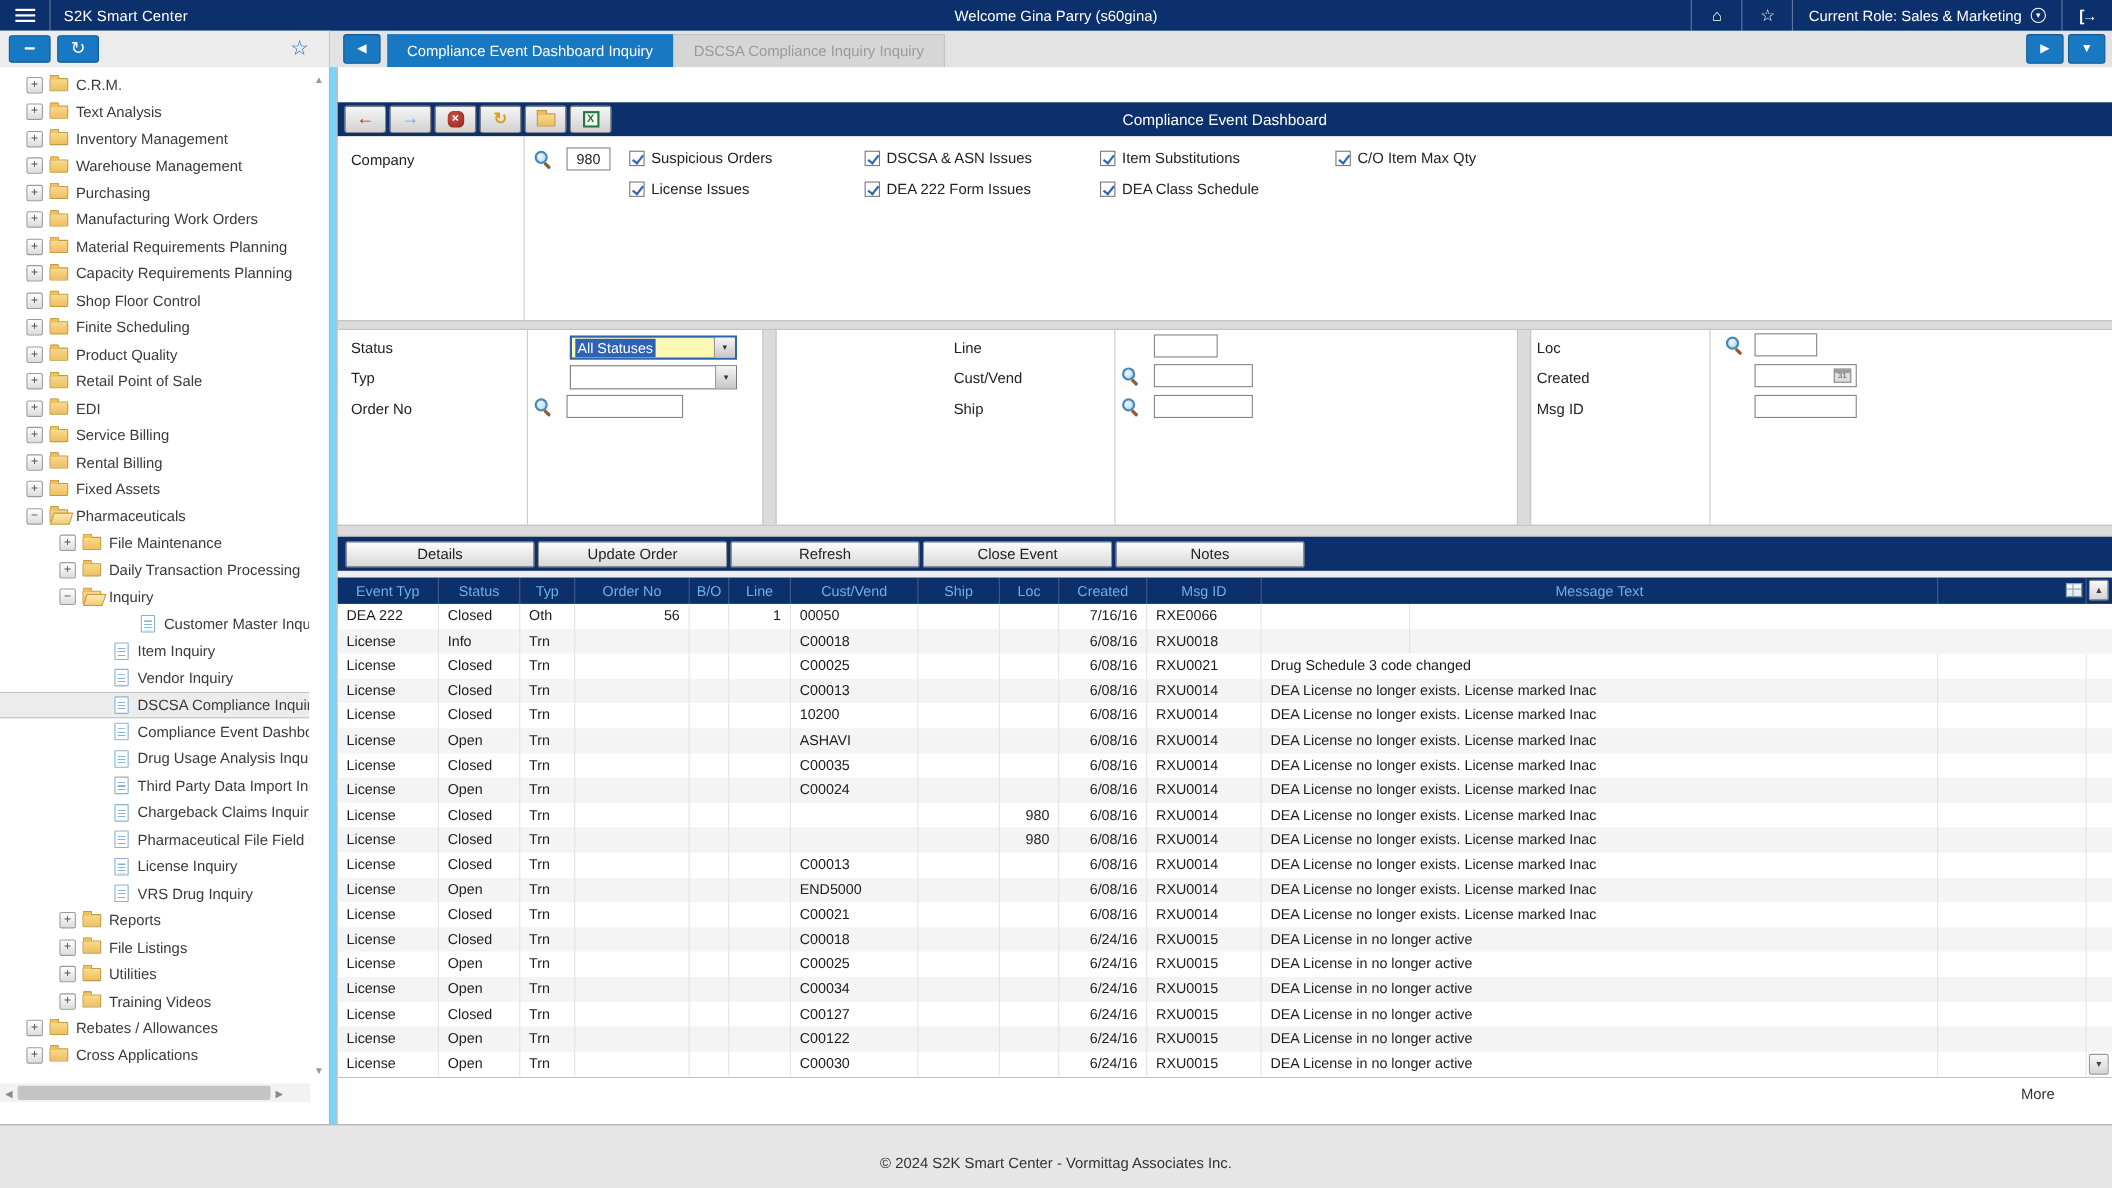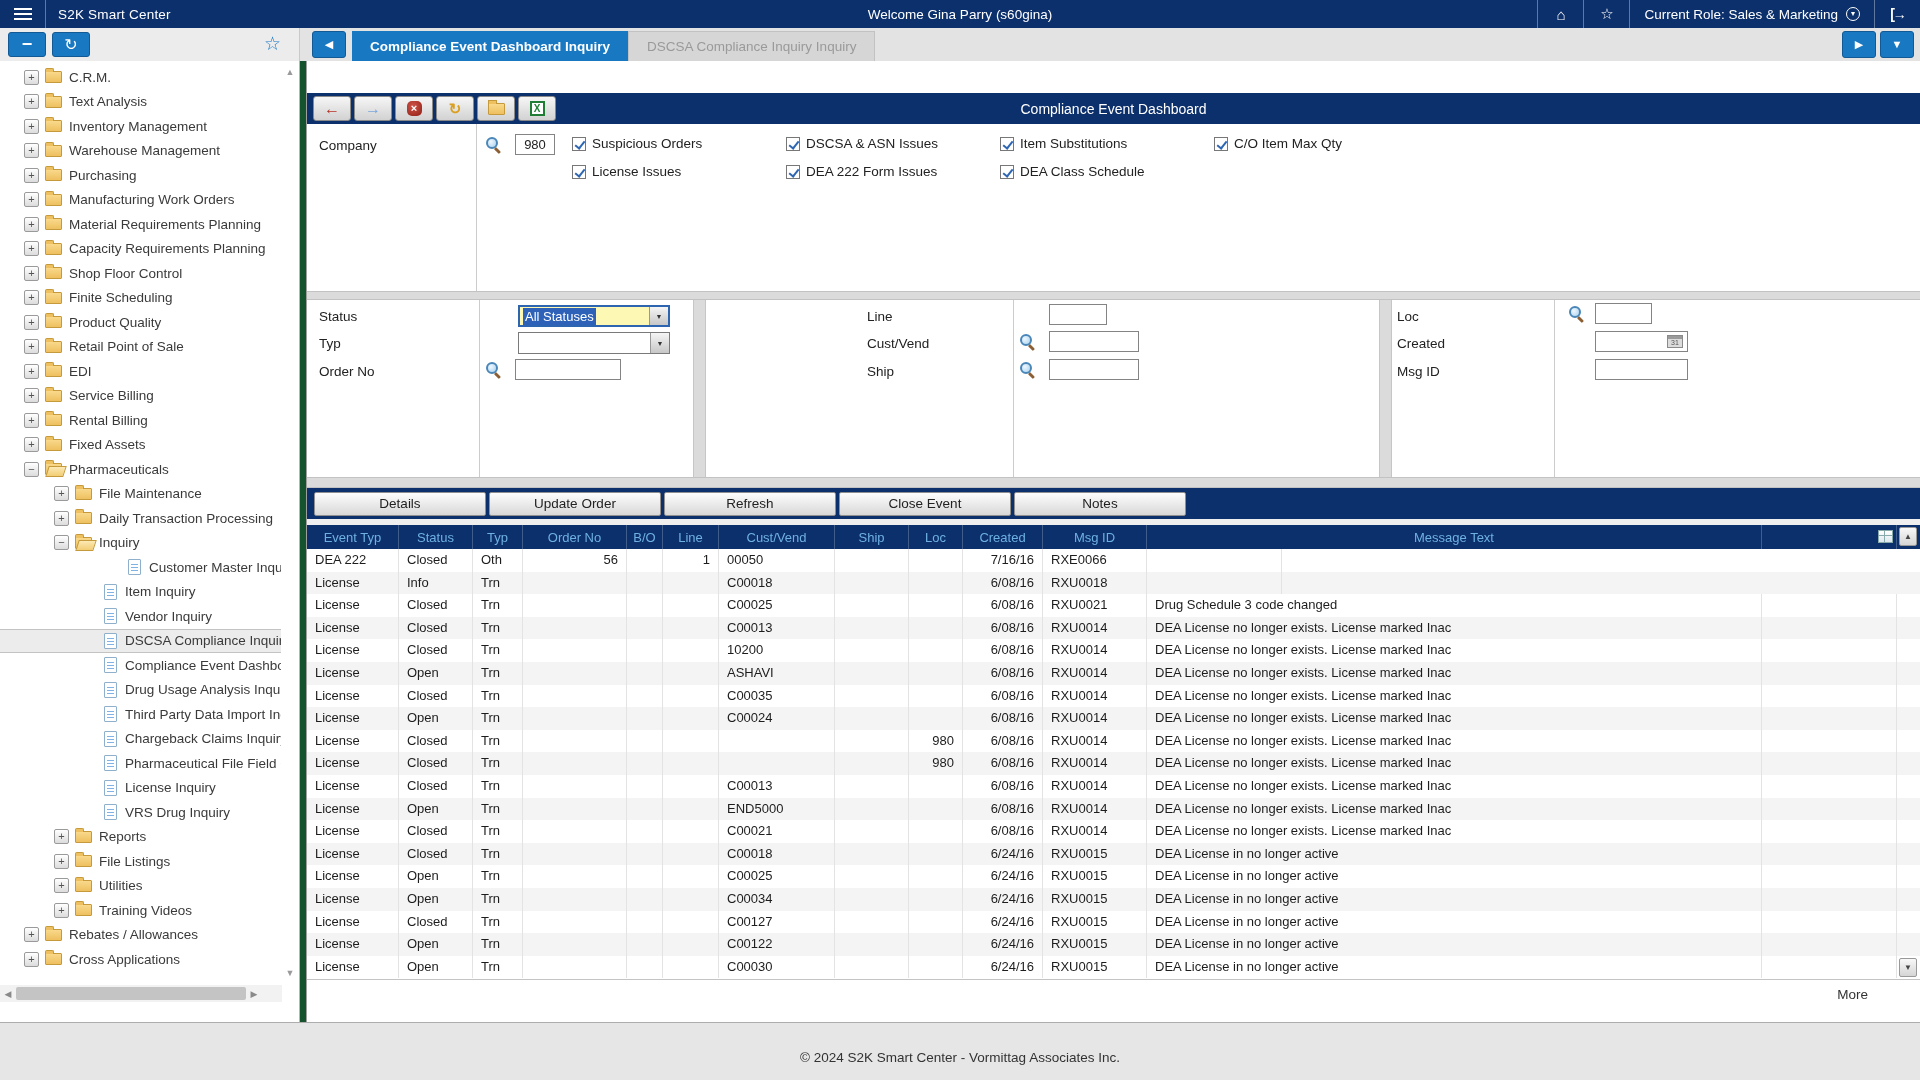--- a/index.html
+++ b/index.html
@@ -1,18 +1,18 @@
 <!DOCTYPE html>
 <html><head>
 <meta charset="utf-8">
 <style>
   * { margin:0; padding:0; box-sizing:border-box; }
   html,body { width:1920px; height:1080px; overflow:hidden; }
   body { font-family:"Liberation Sans", sans-serif; background:#cfcfcf; }
-  .app { position:relative; width:1920px; height:1080px; background:#14532d; }
+  .app { position:relative; width:1920px; height:1080px; background:#7dd3fc; }
 
   
   .topbar { position:absolute; left:0; top:0; width:1920px; height:28px; background:#0c306b; color:#fff; display:flex; align-items:center; }
   .hamburger { width:46px; height:28px; display:flex; flex-direction:column; justify-content:center; align-items:center; gap:3px; border-right:1px solid rgba(255,255,255,.35); cursor:pointer; }
   .hamburger i { display:block; width:18px; height:2px; background:#fff; }
   .app-title { font-size:13.5px; padding-left:12px; letter-spacing:.2px; }
   .welcome { position:absolute; left:50%; transform:translateX(-50%); font-size:13.5px; }
   .topbar-right { position:absolute; right:0; top:0; height:28px; display:flex; align-items:center; }
   .tb-cell { height:28px; display:flex; align-items:center; justify-content:center; border-left:1px solid rgba(255,255,255,.35); cursor:pointer; }
   .tb-cell.icon { width:46px; font-size:15px; }
@@ -25,21 +25,21 @@
   .side-header { position:absolute; left:0; top:0; width:300px; height:33px; background:#ececec; border-right:1px solid #c9c9c9; }
   .blue-btn { position:absolute; background:#1878c2; color:#fff; border:1px solid #115a95; border-radius:3px; font-size:14px; text-align:center; cursor:pointer; }
   .bb-min { left:8px; top:4px; width:38px; height:25px; font-size:18px; line-height:21px; font-weight:bold; }
   .bb-ref { left:52px; top:4px; width:38px; height:25px; line-height:23px; font-size:16px; }
   .side-star { position:absolute; right:18px; top:4px; font-size:19px; color:#1878c2; cursor:pointer; }
   .tabstrip { position:absolute; left:306px; top:0; right:0; height:33px; }
   .tab-nav { width:34px; height:27px; top:3px; line-height:25px; font-size:11px; }
   .tn-left { left:6px; }
   .tabs { position:absolute; left:46px; top:3px; height:30px; display:flex; }
   .tab { height:30px; padding:0 18px; font-size:13.5px; display:flex; align-items:center; cursor:pointer; }
-  .tab.active { background:#1878c2; color:#fff; font-weight:bold; }
+  .tab.active { background:#1878c2; color:#fff; font-weight:normal; }
   .tab.inactive { background:#d6d6d6; color:#9a9a9a; border:1px solid #c2c2c2; border-bottom:none; }
   .tn-right1 { right:44px; }
   .tn-right2 { right:6px; }
 
   
   .sidebar { position:absolute; left:0; top:61px; width:300px; height:961px; background:#fff; border-right:1px solid #b5b5b5; }
   .tree { position:absolute; left:0; top:4px; right:18px; }
   .tree-item { height:24.5px; display:flex; align-items:center; white-space:nowrap; overflow:hidden; cursor:pointer; }
   .tree-item.selected { background:#ececec; border-top:1px solid #c3c3c3; border-bottom:1px solid #c3c3c3; }
   .exp { flex:none; width:15px; height:15px; border:1px solid #9a9a9a; border-radius:2px; background:linear-gradient(#ffffff,#dcdcdc); color:#555; font-size:11px; line-height:13px; text-align:center; margin-right:6px; }

